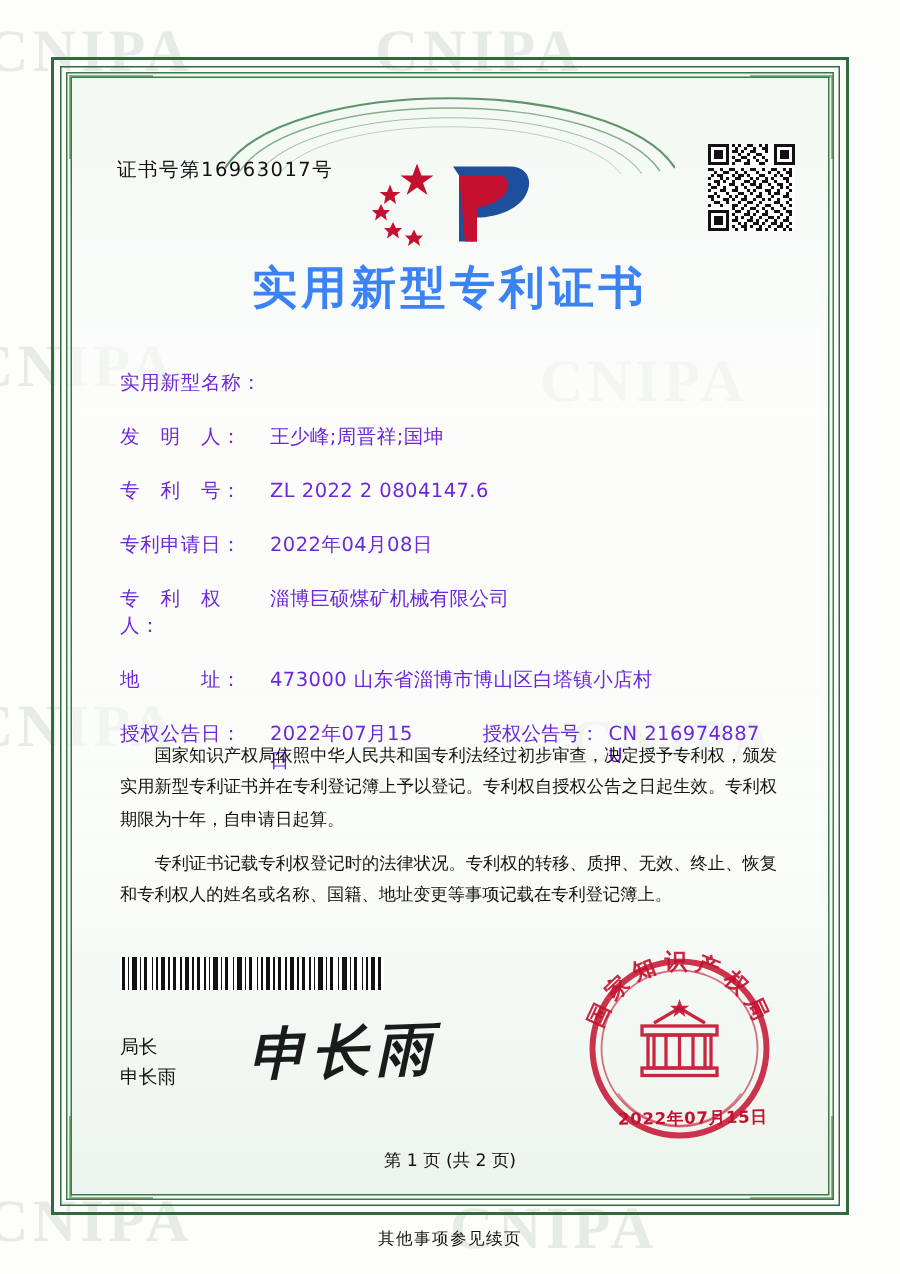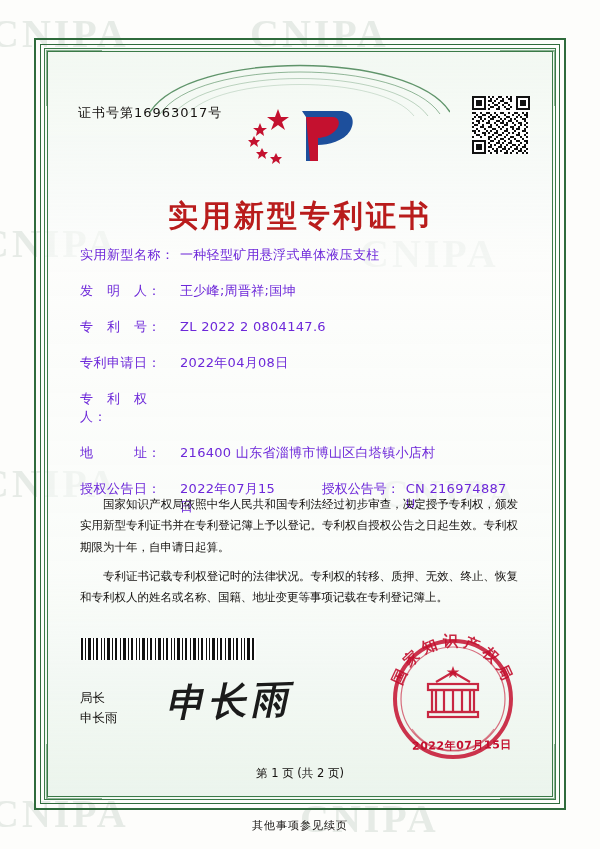--- a/index.html
+++ b/index.html
@@ -117,27 +117,27 @@
     transform: translateX(-50%);
     top: 55px;
     width: 120px;
     height: 62px;
   }
 
   .title {
     position: absolute;
     left: 0;
     right: 0;
-    top: 148px;
+    top: 124px;
     text-align: center;
     font-family: "DejaVu Serif", "Liberation Serif", serif;
     font-weight: bold;
     font-size: 30px;
     letter-spacing: 3px;
-    color: #b91c1c;
+    color: #3b82f6;
   }
 
   .fields {
     position: absolute;
     left: 36px;
     top: 198px;
     width: 440px;
     font-size: 13px;
     color: #6d28d9;
   }
@@ -500,45 +500,45 @@
         <polygon points="36,50 38,54 42,54 39,57 40,61 36,58 32,61 33,57 30,54 34,54"></polygon>
       </g>
     </svg>
 
     <div class="title">实用新型专利证书</div>
 
     <div class="fields">
 
       <div class="field-row">
         <div class="field-label">实用新型名称：</div>
-        <div class="field-value">一种轻型矿用悬浮式单体液压支柱</div>
       </div>
 
       <div class="field-row">
         <div class="field-label">发　明　人：</div>
         <div class="field-value">王少峰;周晋祥;国坤</div>
       </div>
 
       <div class="field-row">
         <div class="field-label">专　利　号：</div>
         <div class="field-value">ZL 2022 2 0804147.6</div>
       </div>
 
       <div class="field-row">
         <div class="field-label">专利申请日：</div>
         <div class="field-value">2022年04月08日</div>
       </div>
 
       <div class="field-row">
         <div class="field-label">专　利　权　人：</div>
+        <div class="field-value">淄博巨硕煤矿机械有限公司</div>
       </div>
 
       <div class="field-row">
         <div class="field-label">地　　　址：</div>
-        <div class="field-value">216400 山东省淄博市博山区白塔镇小店村</div>
+        <div class="field-value">473000 山东省淄博市博山区白塔镇小店村</div>
       </div>
 
       <div class="field-row dual">
         <div class="field-label">授权公告日：</div>
         <div class="field-value">2022年07月15日</div>
         <div class="second-label" style="display:block;margin-left:34px;width:auto;">授权公告号：</div>
         <div class="field-value" style="margin-left:6px;">CN 216974887 U</div>
       </div>
 
     </div>

